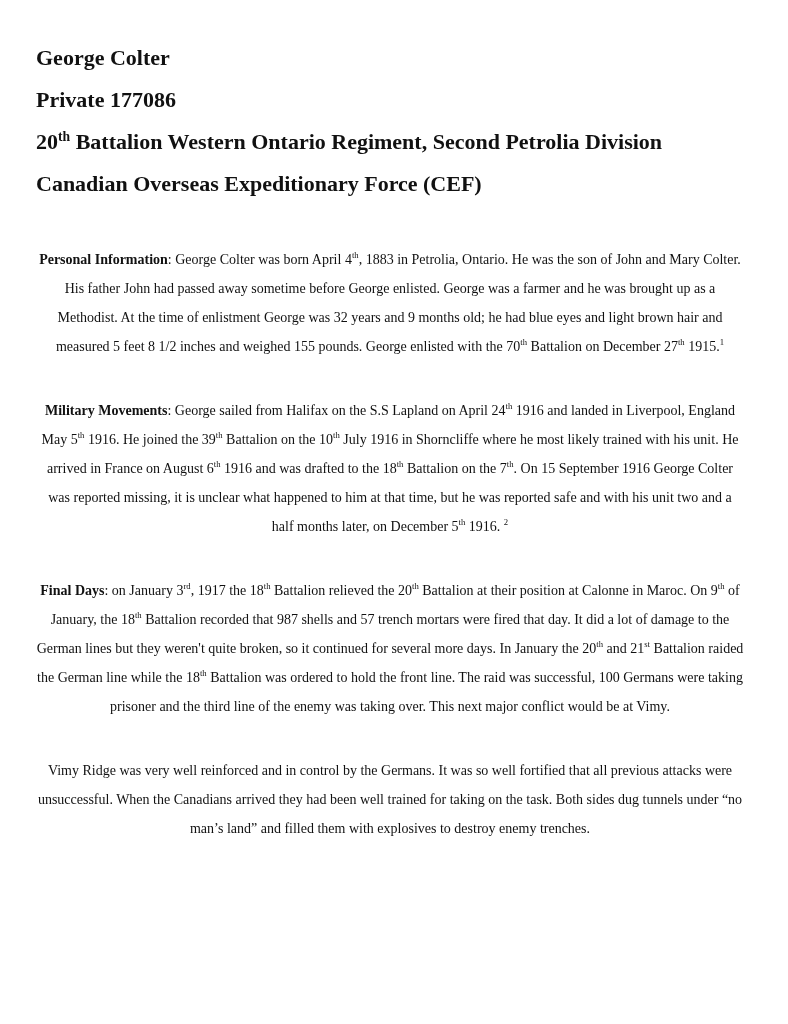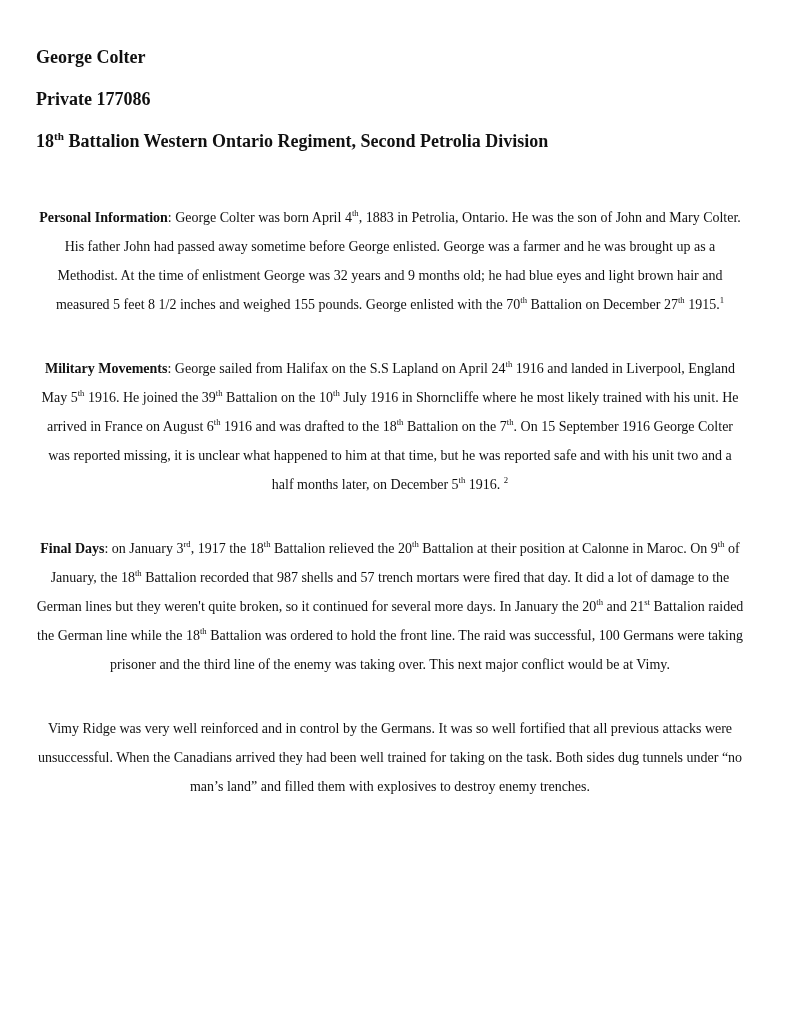--- a/index.html
+++ b/index.html
@@ -17,21 +17,21 @@
     color: #111111;
   }
   .doc {
     padding: 43px 44px 0 36px;
   }
   .header-block {
     display: flow-root;
   }
   .header-line {
     font-weight: bold;
-    font-size: 18px;
+    font-size: 22px;
     line-height: 29px;
     margin: 0 0 13px 0;
     white-space: normal;
   }
   .body-block {
     display: flow-root;
     margin-top: 34px;
   }
   .body-para {
     font-size: 14px;
@@ -49,21 +49,22 @@
   }
 </style>
 </head>
 <body>
 
 <div class="page">
   <div class="doc">
     <div class="header-block">
         <p class="header-line"><span class="bold">George Colter</span></p>
         <p class="header-line"><span class="bold">Private 177086</span></p>
-        <p class="header-line"><span class="bold">18</span><sup class="bold">th</sup><span class="bold"> Battalion Western Ontario Regiment, Second Petrolia Division</span></p>
+        <p class="header-line"><span class="bold">20</span><sup class="bold">th</sup><span class="bold"> Battalion Western Ontario Regiment, Second Petrolia Division</span></p>
+        <p class="header-line"><span class="bold">Canadian Overseas Expeditionary Force (CEF)</span></p>
       </div>
     <div class="body-block">
         <p class="body-para"><span class="bold">Personal Information</span><span>: George Colter was born April 4</span><sup>th</sup><span>, 1883 in Petrolia, Ontario. He was the son of John and Mary Colter. His father John had passed away sometime before George enlisted. George was a farmer and he was brought up as a Methodist. At the time of enlistment George was 32 years and 9 months old; he had blue eyes and light brown hair and measured 5 feet 8 1/2 inches and weighed 155 pounds. George enlisted with the 70</span><sup>th</sup><span> Battalion on December 27</span><sup>th</sup><span> 1915.</span><sup>1</sup></p>
         <p class="body-para"><span class="bold">Military Movements</span><span>: George sailed from Halifax on the S.S Lapland on April 24</span><sup>th</sup><span> 1916 and landed in Liverpool, England May 5</span><sup>th</sup><span> 1916. He joined the 39</span><sup>th</sup><span> Battalion on the 10</span><sup>th</sup><span> July 1916 in Shorncliffe where he most likely trained with his unit. He arrived in France on August 6</span><sup>th</sup><span> 1916 and was drafted to the 18</span><sup>th</sup><span> Battalion on the 7</span><sup>th</sup><span>. On 15 September 1916 George Colter was reported missing, it is unclear what happened to him at that time, but he was reported safe and with his unit two and a half months later, on December 5</span><sup>th</sup><span> 1916. </span><sup>2</sup></p>
         <p class="body-para"><span class="bold">Final Days</span><span>: on January 3</span><sup>rd</sup><span>, 1917 the 18</span><sup>th</sup><span> Battalion relieved the 20</span><sup>th</sup><span> Battalion at their position at Calonne in Maroc. On 9</span><sup>th</sup><span> of January, the 18</span><sup>th</sup><span> Battalion recorded that 987 shells and 57 trench mortars were fired that day. It did a lot of damage to the German lines but they weren't quite broken, so it continued for several more days. In January the 20</span><sup>th</sup><span> and 21</span><sup>st</sup><span> Battalion raided the German line while the 18</span><sup>th</sup><span> Battalion was ordered to hold the front line. The raid was successful, 100 Germans were taking prisoner and the third line of the enemy was taking over. This next major conflict would be at Vimy.</span></p>
         <p class="body-para"><span>Vimy Ridge was very well reinforced and in control by the Germans. It was so well fortified that all previous attacks were unsuccessful. When the Canadians arrived they had been well trained for taking on the task. Both sides dug tunnels under “no man’s land” and filled them with explosives to destroy enemy trenches.</span></p>
       </div>
   </div>
 </div>
 

